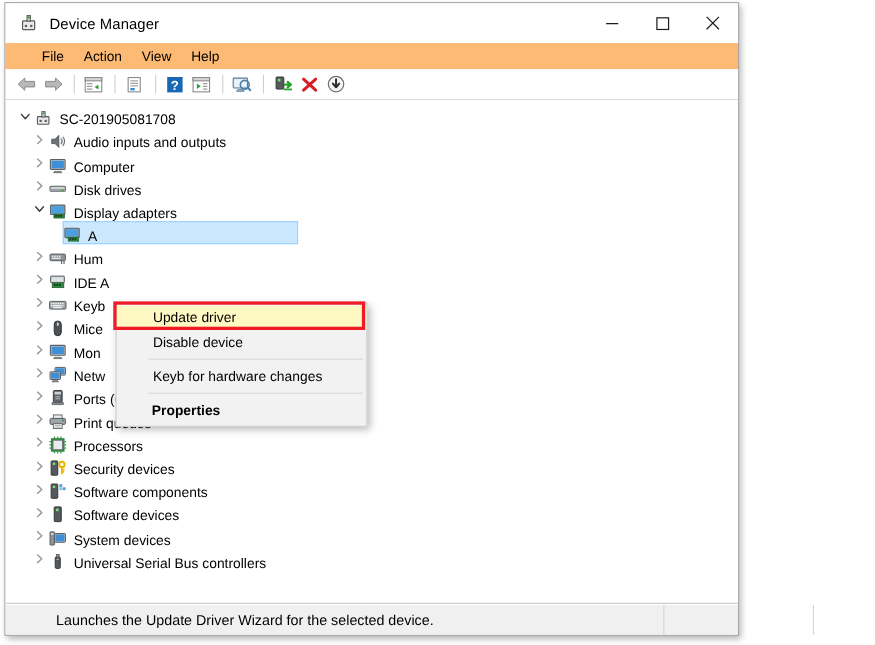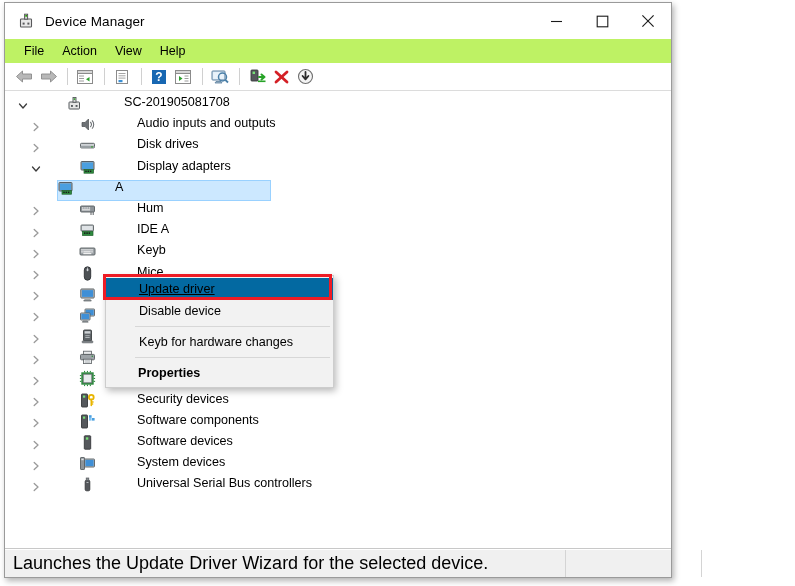--- a/index.html
+++ b/index.html
@@ -64,24 +64,24 @@
     display: flex;
     align-items: center;
     justify-content: center;
     background: transparent;
   }
   .winbtn svg { display: block; }
 
   
   #menubar {
     height: 24px;
-    background: #bef264;
-    display: flex;
-    align-items: center;
-    padding-left: 10px;
+    background: #fdba74;
+    display: flex;
+    align-items: center;
+    padding-left: 24px;
     flex: 0 0 auto;
   }
   .menuitem {
     font-size: 12.5px;
     color: #000000;
     padding: 2px 9px;
     cursor: default;
   }
 
   
@@ -119,24 +119,23 @@
     border-bottom: 1px solid #c8c8c8;
   }
   #tree {
     position: absolute;
     left: 0; top: 4px; right: 0; bottom: 0;
     padding-left: 10px;
   }
   .row {
     height: 21.2px;
     display: flex;
-    align-items: flex-start;
+    align-items: flex-end;
     white-space: nowrap;
     position: relative;
-    gap: 35px;
   }
   .twisty {
     width: 16px;
     height: 21px;
     display: flex;
     align-items: center;
     justify-content: center;
     flex: 0 0 auto;
   }
   .twisty svg { display: block; }
@@ -169,28 +168,29 @@
   #statusbar {
     height: 27px;
     background: #f0f0f0;
     display: flex;
     align-items: center;
     flex: 0 0 auto;
     border-top: 1px solid #ffffff;
   }
   #status-main {
     flex: 0 0 561px;
-    font-size: 18px;
+    font-size: 13px;
     color: #000000;
     padding-left: 8px;
     box-sizing: border-box;
     border-right: 1px solid #d4d4d4;
     height: 100%;
     display: flex;
     align-items: center;
+    margin-left: 38px;
   }
   #status-2 {
     flex: 0 0 135px;
     height: 100%;
     border-right: 1px solid #d4d4d4;
   }
   #status-3 { flex: 1 1 auto; height: 100%; }
 
   
   #ctxmenu {
@@ -208,22 +208,21 @@
   .ctxitem {
     height: 22px;
     display: flex;
     align-items: center;
     padding-left: 33px;
     font-size: 12.6px;
     color: #000000;
     box-sizing: border-box;
   }
   .ctxitem.highlight {
-    background: #0369a1;
-    text-decoration: underline;
+    background: #fef9c3;
   }
   .ctxitem.bold { font-weight: bold; padding-left: 32px; }
   .ctxsep {
     height: 1px;
     background: #d7d7d7;
     margin: 4px 3px 4px 29px;
   }
   #redbox {
     position: absolute;
     left: 98px;
@@ -392,20 +391,35 @@
         <span class="devicon">
           <svg width="17" height="17" viewBox="0 0 17 17">
             <path d="M3 6.5 L6 6.5 L9.5 3 L9.5 14 L6 10.5 L3 10.5 Z" fill="#6e7276" stroke="#4a4d50" stroke-width="0.7" stroke-linejoin="round"></path>
             <path d="M11.3 6 A3.6 3.6 0 0 1 11.3 11" fill="none" stroke="#6e7276" stroke-width="1.1"></path>
             <path d="M13 4.4 A5.8 5.8 0 0 1 13 12.6" fill="none" stroke="#6e7276" stroke-width="1.1"></path>
           </svg>
         </span>
         <span class="label">Audio inputs and outputs</span>
       </div>
 
+      <div class="row indent1">
+        <span class="twisty">
+          <svg width="10" height="10" viewBox="0 0 10 10">
+              <path d="M3.2 1.5 L7 5 L3.2 8.5" fill="none" stroke="#9a9a9a" stroke-width="1.3" stroke-linecap="round" stroke-linejoin="round"></path>
+            </svg>
+        </span>
+        <span class="devicon">
+          <svg width="17" height="17" viewBox="0 0 17 17">
+            <rect x="1.8" y="3" width="13.4" height="9" rx="0.8" fill="#bfc3c6" stroke="#5a6063" stroke-width="1"></rect>
+            <rect x="2.9" y="4.1" width="11.2" height="6.8" fill="#3f8fd6"></rect>
+            <path d="M5.5 13.8 L11.5 13.8 L12.3 15 L4.7 15 Z" fill="#9aa0a4" stroke="#5a6063" stroke-width="0.7"></path>
+          </svg>
+        </span>
+        <span class="label">Computer</span>
+      </div>
 
       <div class="row indent1">
         <span class="twisty">
           <svg width="10" height="10" viewBox="0 0 10 10">
               <path d="M3.2 1.5 L7 5 L3.2 8.5" fill="none" stroke="#9a9a9a" stroke-width="1.3" stroke-linecap="round" stroke-linejoin="round"></path>
             </svg>
         </span>
         <span class="devicon">
           <svg width="17" height="17" viewBox="0 0 17 17">
             <rect x="1.5" y="6.3" width="14" height="4.6" rx="1" fill="#cfd3d6" stroke="#5a6063" stroke-width="1"></rect>

